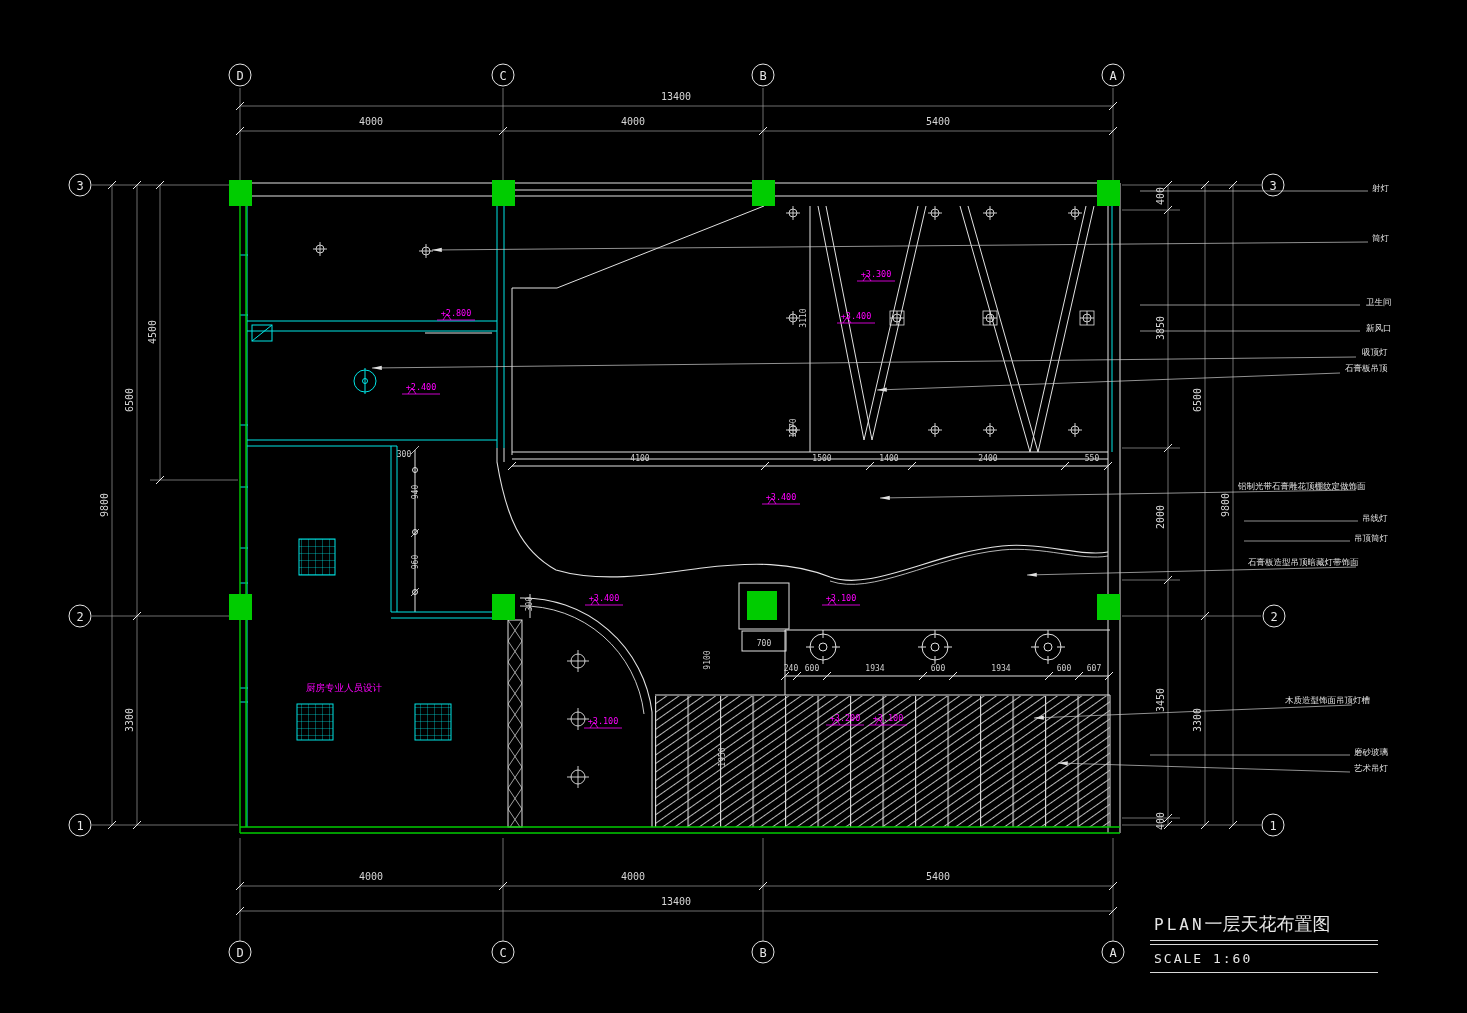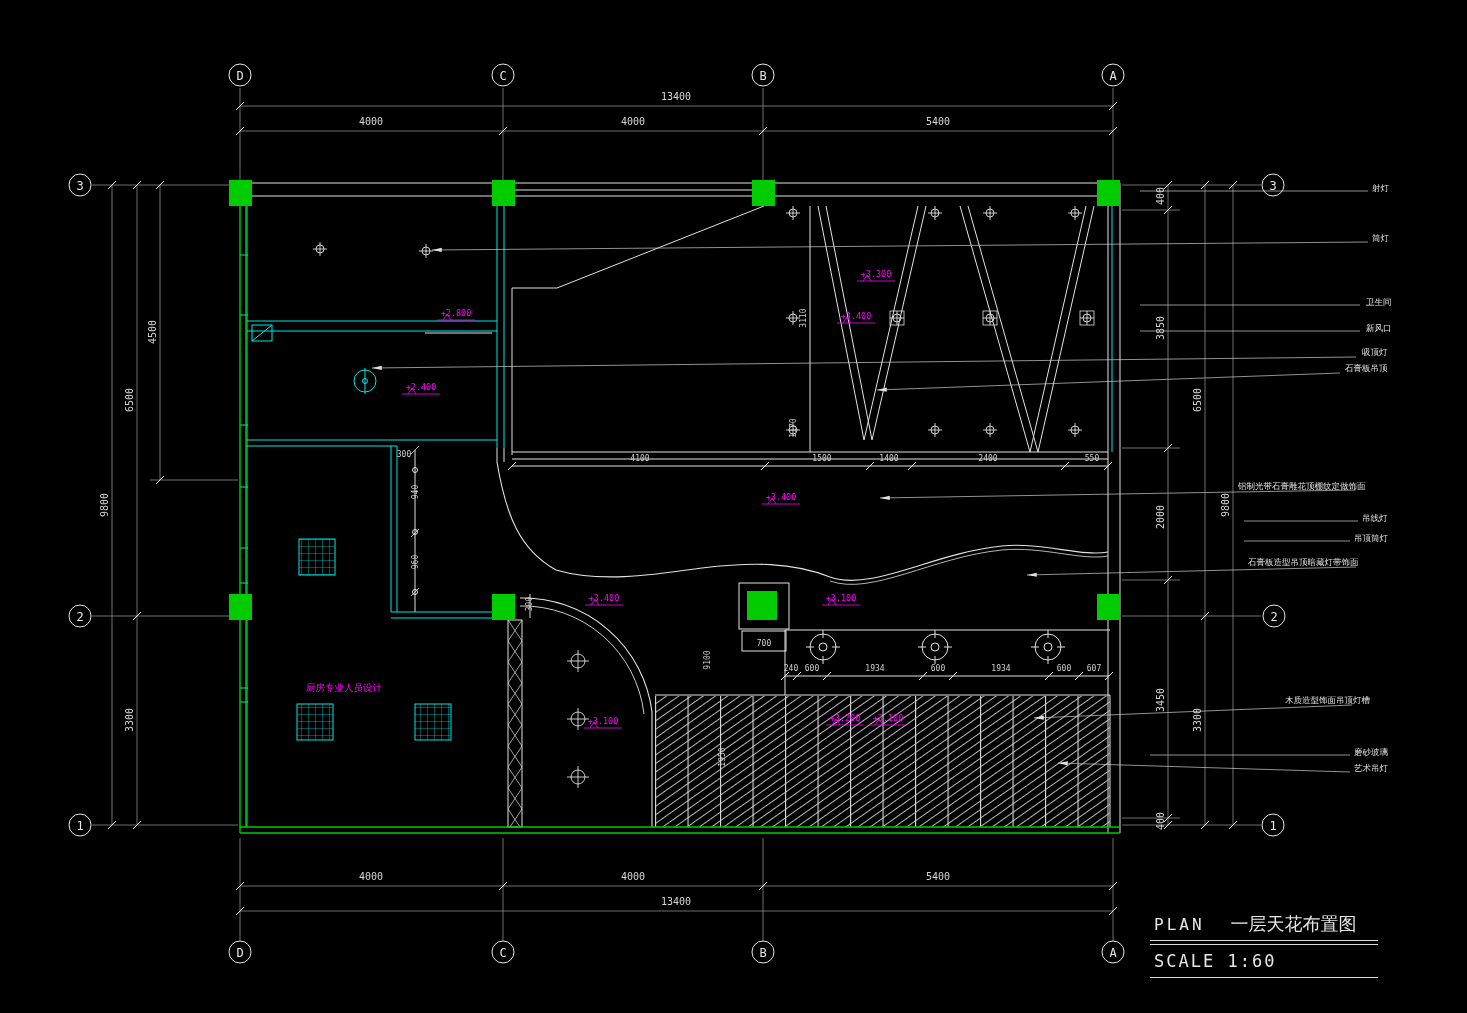--- a/index.html
+++ b/index.html
@@ -11,26 +11,26 @@
   .idim{fill:#cfcfcf;font-size:8px;text-anchor:middle;}
   .callout{fill:#e0e0e0;font-size:8.5px;text-anchor:start;}
   .elev{fill:#ff00ff;font-size:8.5px;text-anchor:middle;}
   .elevsym{stroke:#ff00ff;fill:none;stroke-width:0.8;}
   .bubc{stroke:#e6e6e6;fill:none;stroke-width:1;}
   .bub{fill:#e6e6e6;font-size:12px;text-anchor:middle;}
   .note{fill:#ff00ff;font-size:9.5px;text-anchor:middle;}
 
   
   #titleblock{position:absolute;left:1150px;top:910px;width:228px;color:#e6e6e6;}
-  #titleblock .row1{display:flex;align-items:baseline;gap:26px;padding:2px 4px 4px 4px;}
+  #titleblock .row1{display:flex;align-items:baseline;padding:2px 4px 4px 4px;}
   #titleblock .plan{font-size:16px;letter-spacing:3px;}
   #titleblock .dtitle{font-size:18px;}
   #titleblock .dline{border-top:1px solid #d9d9d9;margin:0;}
   #titleblock .gap{height:3px;}
-  #titleblock .row2{font-size:17px;letter-spacing:2px;padding:6px 4px 6px 4px;}
+  #titleblock .row2{font-size:13px;letter-spacing:2px;padding:6px 4px 6px 4px;}
 </style>
 </head>
 <body>
 
 <svg id="cad" width="1467" height="1013" viewBox="0 0 1467 1013">
   <defs>
     <pattern id="hatch" width="7" height="7" patternUnits="userSpaceOnUse" patternTransform="rotate(55)">
       <line x1="0.5" y1="0" x2="0.5" y2="7" stroke="#b9b9b9" stroke-width="1"></line>
     </pattern>
     <pattern id="vstrips" x="655" width="32.5" height="12" patternUnits="userSpaceOnUse">

